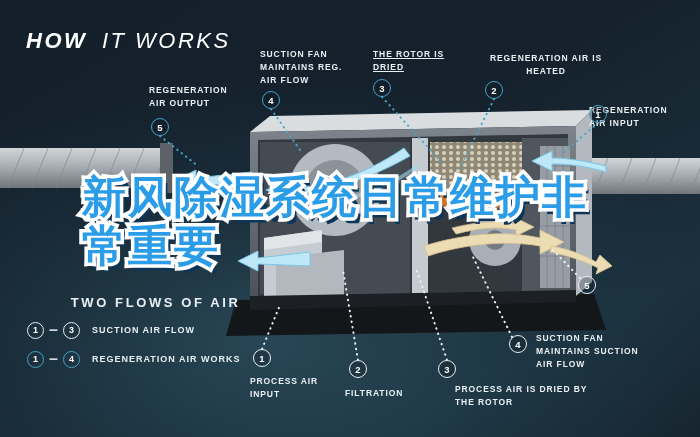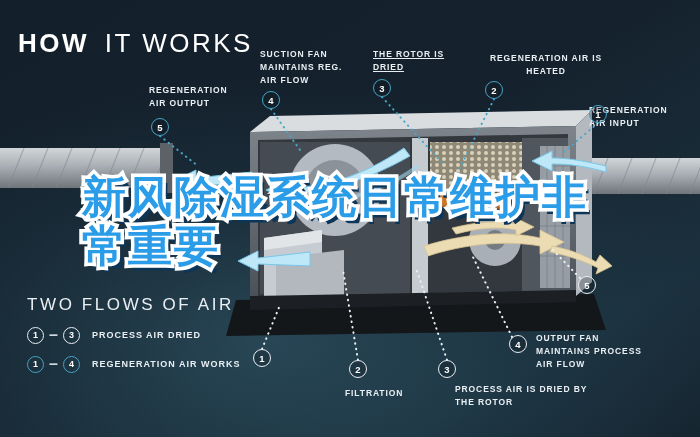--- a/index.html
+++ b/index.html
@@ -4,34 +4,34 @@
 <style>
   html,body{margin:0;padding:0;}
   body{font-family:"Liberation Sans",sans-serif;}
   #stage{
     position:relative;width:700px;height:437px;overflow:hidden;
     background:
       radial-gradient(90% 80% at 38% 78%, rgba(54,96,114,.55) 0%, rgba(33,62,77,.35) 45%, rgba(0,0,0,0) 75%),
       linear-gradient(150deg,#131f2a 0%,#15222d 45%,#1b303d 80%,#16242f 100%);
   }
   
-  .title{position:absolute;left:18px;top:28px;z-index:5;color:#fff;font-size:26px;letter-spacing:2.5px;white-space:nowrap;}
+  .title{position:absolute;left:26px;top:28px;z-index:5;color:#fff;font-size:22px;letter-spacing:2.5px;white-space:nowrap;font-style:italic;}
   .title .b{font-weight:700;}
   .title .l{font-weight:300;margin-left:6px;}
   
   .co{position:absolute;z-index:5;color:#e9eff3;font-size:8.5px;font-weight:700;letter-spacing:.9px;line-height:1.55;}
   
   .badge{position:absolute;z-index:5;width:18px;height:18px;border-radius:50%;box-sizing:border-box;
     display:flex;align-items:center;justify-content:center;
     color:#fff;font-size:9.5px;font-weight:700;background:rgba(10,20,28,.25);}
   .badge.reg{border:1.7px solid #46a3c6;}
   .badge.proc{border:1.7px solid #e9eff3;}
   
   .legend{position:absolute;left:27px;top:295px;z-index:5;color:#e9eff3;}
-  .legend .head{font-size:17px;font-weight:400;letter-spacing:2.6px;white-space:nowrap;}
+  .legend .head{font-size:13px;font-weight:700;letter-spacing:2.6px;white-space:nowrap;text-align:right;}
   .legend .row{display:flex;align-items:center;margin-top:11px;}
   .lb{width:17px;height:17px;border-radius:50%;box-sizing:border-box;display:flex;align-items:center;justify-content:center;
       font-size:9px;font-weight:700;color:#fff;}
   .lb.proc{border:1.6px solid #e9eff3;}
   .lb.reg{border:1.6px solid #46a3c6;}
   .legend .dash{margin:0 5px;font-weight:700;color:#cfd9df;}
   .legend .rlabel{margin-left:12px;font-size:9px;font-weight:700;letter-spacing:1px;}
   
   .headline{position:absolute;left:82px;top:172px;z-index:4;width:560px;
     font-size:44px;font-weight:900;line-height:1.12;letter-spacing:2px;white-space:pre-line;}
@@ -171,42 +171,43 @@
   <div class="title">
     <span class="b">HOW</span>
     <span class="l">IT WORKS</span>
   </div>
 
   <div class="co" style="left:149px;top:84px;width:95px;">REGENERATION AIR OUTPUT</div>
   <div class="co" style="left:260px;top:48px;width:95px;">SUCTION FAN MAINTAINS REG. AIR FLOW</div>
   <div class="co" style="left:373px;top:48px;width:75px;text-decoration:underline;">THE ROTOR IS DRIED</div>
   <div class="co" style="left:486px;top:52px;width:120px;text-align:center;">REGENERATION AIR IS HEATED</div>
   <div class="co" style="left:589px;top:80px;width:95px;margin-top:24px;">REGENERATION AIR INPUT</div>
-  <div class="co" style="left:536px;top:332px;width:120px;">OUTPUT FAN MAINTAINS PROCESS AIR FLOW</div>
+  <div class="co" style="left:536px;top:332px;width:120px;">SUCTION FAN MAINTAINS SUCTION AIR FLOW</div>
   <div class="co" style="left:430px;top:383px;width:135px;margin-left:25px;">PROCESS AIR IS DRIED BY THE ROTOR</div>
   <div class="co" style="left:345px;top:387px;width:90px;">FILTRATION</div>
+  <div class="co" style="left:250px;top:375px;width:85px;">PROCESS AIR INPUT</div>
 
   <div class="badge reg" style="left:151px;top:118px;">5</div>
   <div class="badge reg" style="left:262px;top:91px;">4</div>
   <div class="badge reg" style="left:373px;top:79px;">3</div>
   <div class="badge reg" style="left:485px;top:81px;">2</div>
   <div class="badge reg" style="left:589px;top:105px;">1</div>
   <div class="badge proc" style="left:578px;top:276px;">5</div>
   <div class="badge proc" style="left:509px;top:335px;">4</div>
   <div class="badge proc" style="left:438px;top:360px;">3</div>
   <div class="badge proc" style="left:349px;top:360px;">2</div>
   <div class="badge proc" style="left:253px;top:349px;">1</div>
 
   <div class="legend">
     <div class="head">TWO FLOWS OF AIR</div>
     <div class="row">
       <span class="lb proc">1</span>
       <span class="dash">–</span>
       <span class="lb proc">3</span>
-      <span class="rlabel">PROCESS AIR DRIED</span>
+      <span class="rlabel">SUCTION AIR FLOW</span>
     </div>
     <div class="row">
       <span class="lb reg">1</span>
       <span class="dash">–</span>
       <span class="lb reg">4</span>
       <span class="rlabel">REGENERATION AIR WORKS</span>
     </div>
   </div>
 
 </div>

